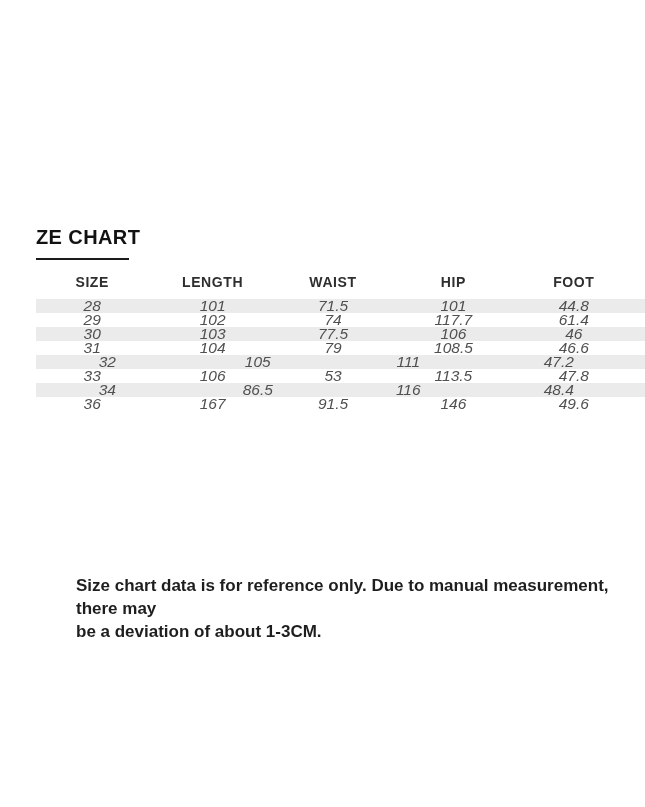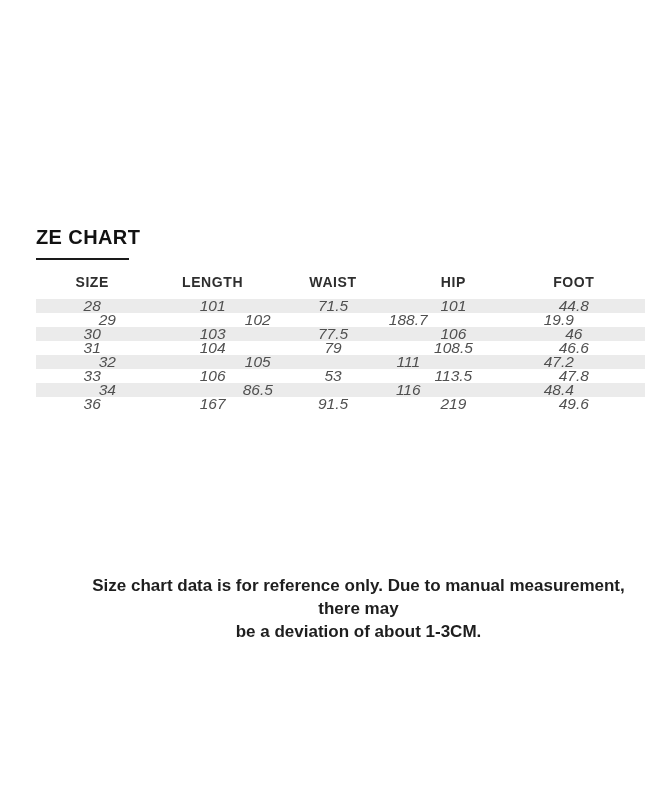--- a/index.html
+++ b/index.html
@@ -77,21 +77,20 @@
   }
   .note {
     position: absolute;
     left: 40px;
     top: 574px;
     width: 565px;
     font-size: 17px;
     font-weight: 700;
     line-height: 23px;
     color: #1e1e1e;
-    text-align: center;
   }
 </style>
 </head>
 <body>
 
 <div class="sheet">
 
   <div class="title">ZE CHART</div>
   <div class="title-rule"></div>
 
@@ -114,22 +113,23 @@
         <div class="cell">71.5</div>
         <div class="cell">101</div>
         <div class="cell">44.8</div>
       </div>
     </div>
 
     <div class="t-row data-row">
       <div class="row-inner">
         <div class="cell">29</div>
         <div class="cell">102</div>
-        <div class="cell">188.7</div>
-        <div class="cell">19.9</div>
+        <div class="cell">74</div>
+        <div class="cell">117.7</div>
+        <div class="cell">61.4</div>
       </div>
     </div>
 
     <div class="t-row data-row stripe">
       <div class="row-inner">
         <div class="cell">30</div>
         <div class="cell">103</div>
         <div class="cell">77.5</div>
         <div class="cell">106</div>
         <div class="cell">46</div>
@@ -172,21 +172,21 @@
         <div class="cell">116</div>
         <div class="cell">48.4</div>
       </div>
     </div>
 
     <div class="t-row data-row">
       <div class="row-inner">
         <div class="cell">36</div>
         <div class="cell">167</div>
         <div class="cell">91.5</div>
-        <div class="cell">219</div>
+        <div class="cell">146</div>
         <div class="cell">49.6</div>
       </div>
     </div>
 
   </div>
 
   <div class="note">
     <div>Size chart data is for reference only. Due to manual measurement, there may</div>
     <div>be a deviation of about 1-3CM.</div>
   </div>

